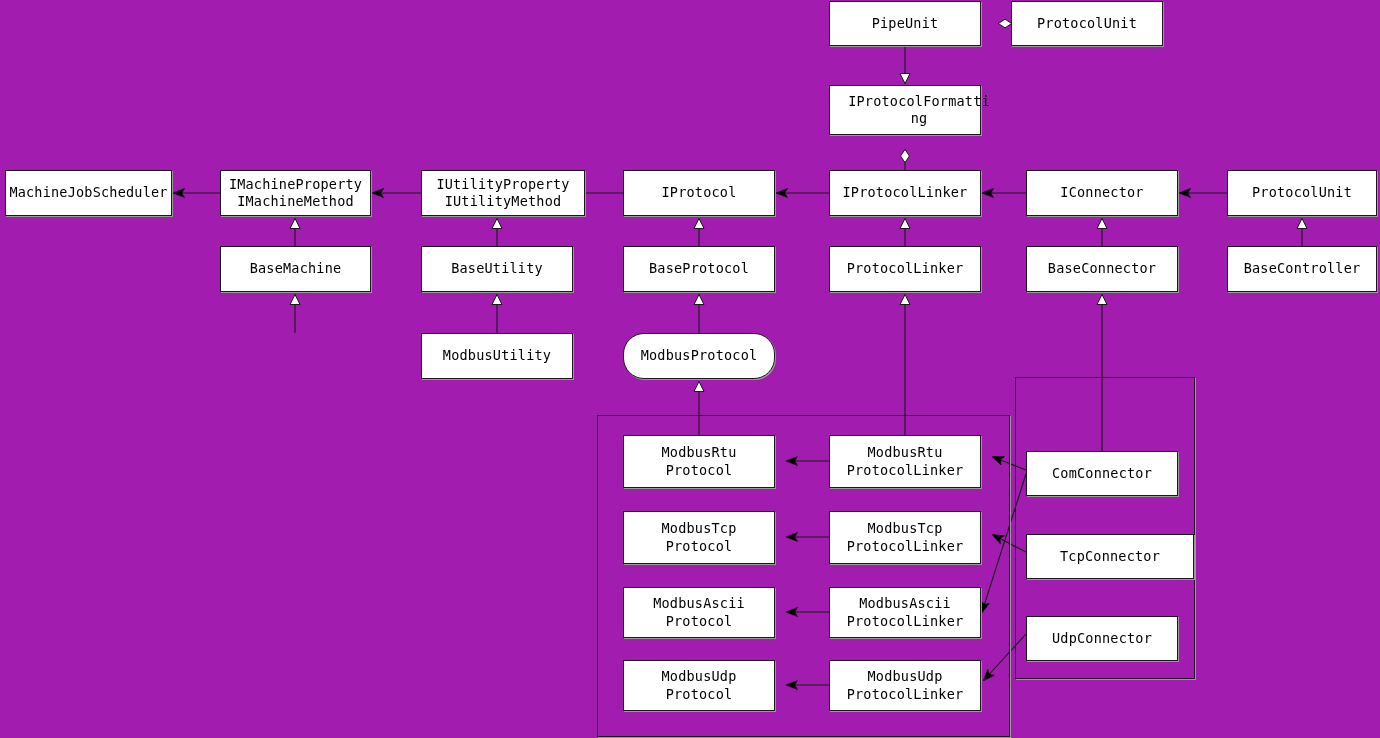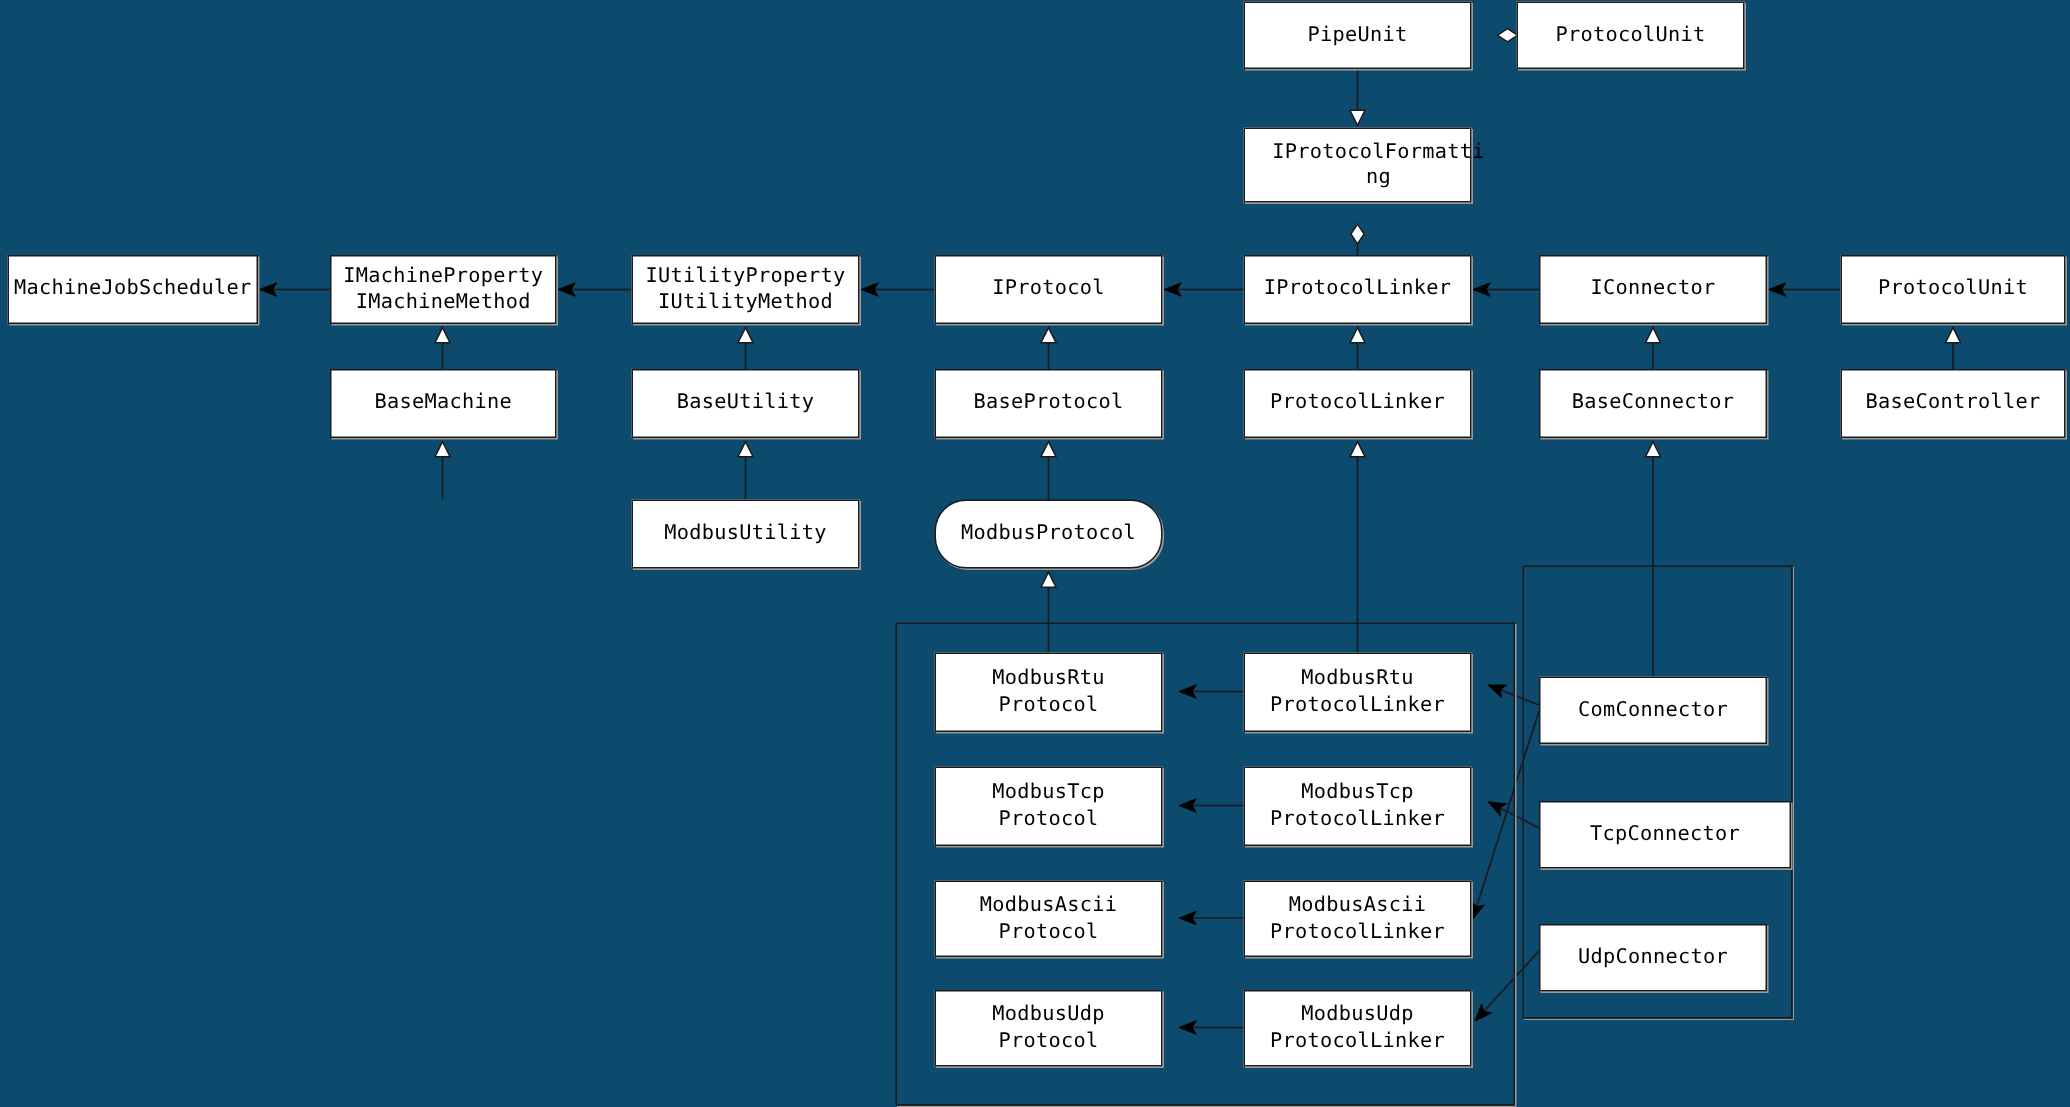--- a/index.html
+++ b/index.html
@@ -8,21 +8,21 @@
     padding: 0;
     background: #ffffff;
   }
   body {
     font-family: "DejaVu Sans Mono", "Liberation Mono", monospace;
   }
   #diagram {
     position: relative;
     width: 1380px;
     height: 738px;
-    background: #0c4a6e;
+    background: #a21caf;
     overflow: hidden;
     text-decoration: underline;
   }
   #edges {
     position: absolute;
     left: 0;
     top: 0;
     width: 1380px;
     height: 738px;
     pointer-events: none;
@@ -132,21 +132,21 @@
       <span class="label">IProtocolFormatti
 ng</span>
     </div>
   <div class="node" style="left:5px; top:170px; width:167px; height:46px;">
       <span class="label">MachineJobScheduler</span>
     </div>
   <div class="node" style="left:220px; top:170px; width:151px; height:46px;">
       <span class="label">IMachineProperty
 IMachineMethod</span>
     </div>
-  <div class="node" style="left:421px; top:170px; width:152px; height:46px;">
+  <div class="node" style="left:421px; top:170px; width:164px; height:46px;">
       <span class="label">IUtilityProperty
 IUtilityMethod</span>
     </div>
   <div class="node" style="left:623px; top:170px; width:152px; height:46px;">
       <span class="label">IProtocol</span>
     </div>
   <div class="node" style="left:829px; top:170px; width:152px; height:46px;">
       <span class="label">IProtocolLinker</span>
     </div>
   <div class="node" style="left:1026px; top:170px; width:152px; height:46px;">

